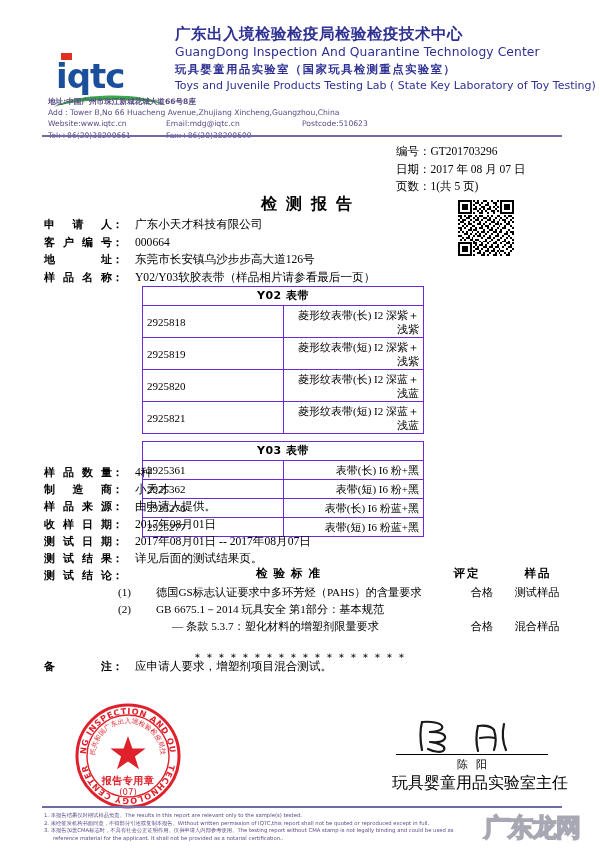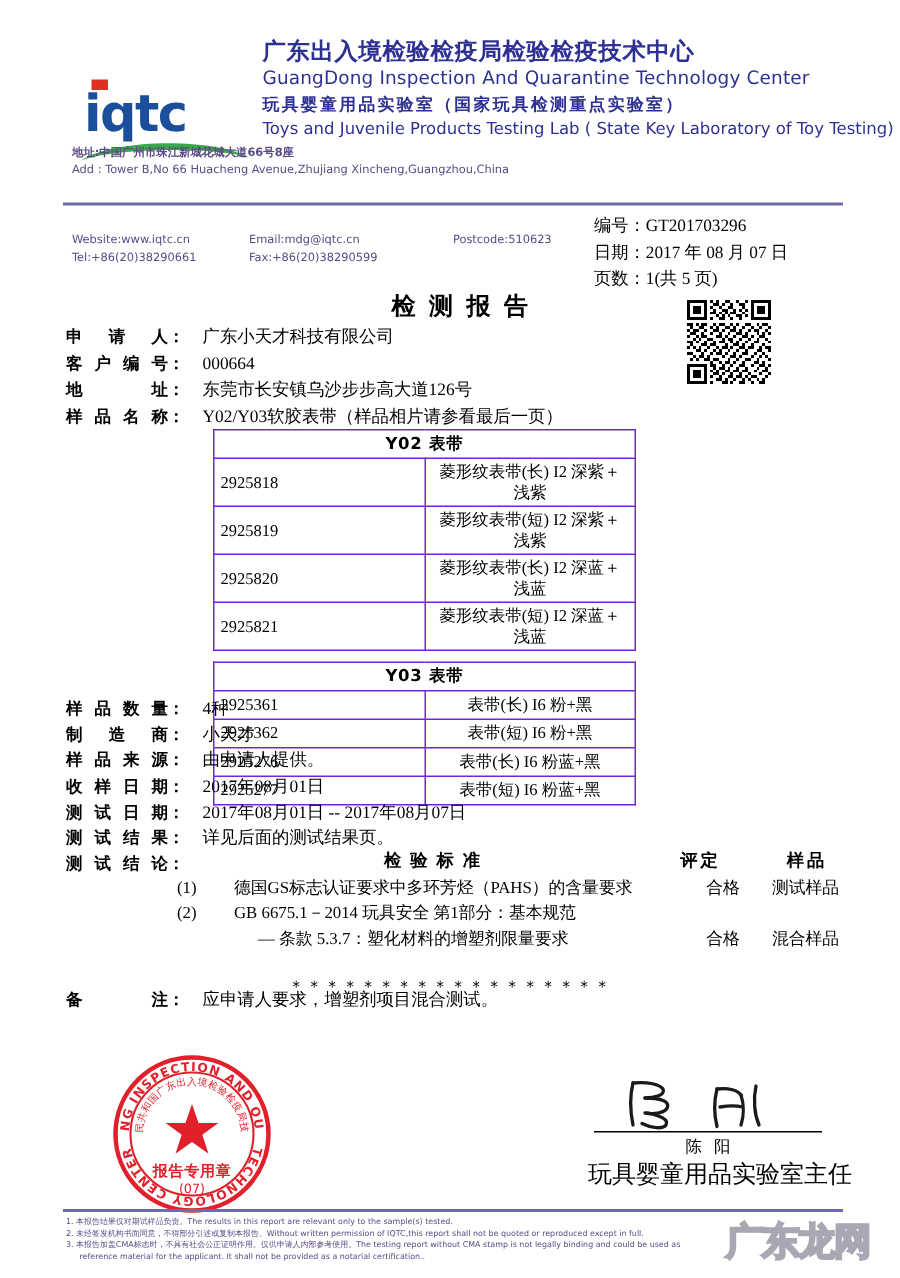--- a/index.html
+++ b/index.html
@@ -102,21 +102,21 @@
     left: 6px; top: 72px;
     width: 520px;
     color: #5b4a86;
     font-family: "DejaVu Sans", sans-serif;
     font-size: 7.6px;
     line-height: 11.2px;
   }
   .addr b { font-weight: bold; }
   .addr .row { white-space: nowrap; }
   .addr .c2 { display: inline-block; width: 118px; }
-  .addr .c3 { display: inline-block; width: 136px; margin-top: 36px; }
+  .addr .c3 { display: inline-block; width: 136px; }
   .hr-head {
     position: absolute;
     left: 42px; top: 135px;
     width: 520px;
     height: 2px;
     background: #6f6aa8;
   }
 
   
   .meta {
@@ -198,21 +198,21 @@
     line-height: 14px;
   }
   table.sample td.grp {
     text-align: center;
     font-family: "DejaVu Sans", sans-serif;
     font-weight: bold;
     font-size: 11px;
     letter-spacing: 0.5px;
   }
   td.idcell { width: 72px; font-size: 11px; }
-  td.desc { text-align: center; padding-left: 6px; }
+  td.desc { text-align: right; padding-left: 6px; }
   .tbl-gap { height: 7px; }
 
   
   .fields-b {
     position: absolute;
     left: 44px; top: 464px;
     width: 470px;
     font-size: 11.4px;
     line-height: 17.2px;
   }

